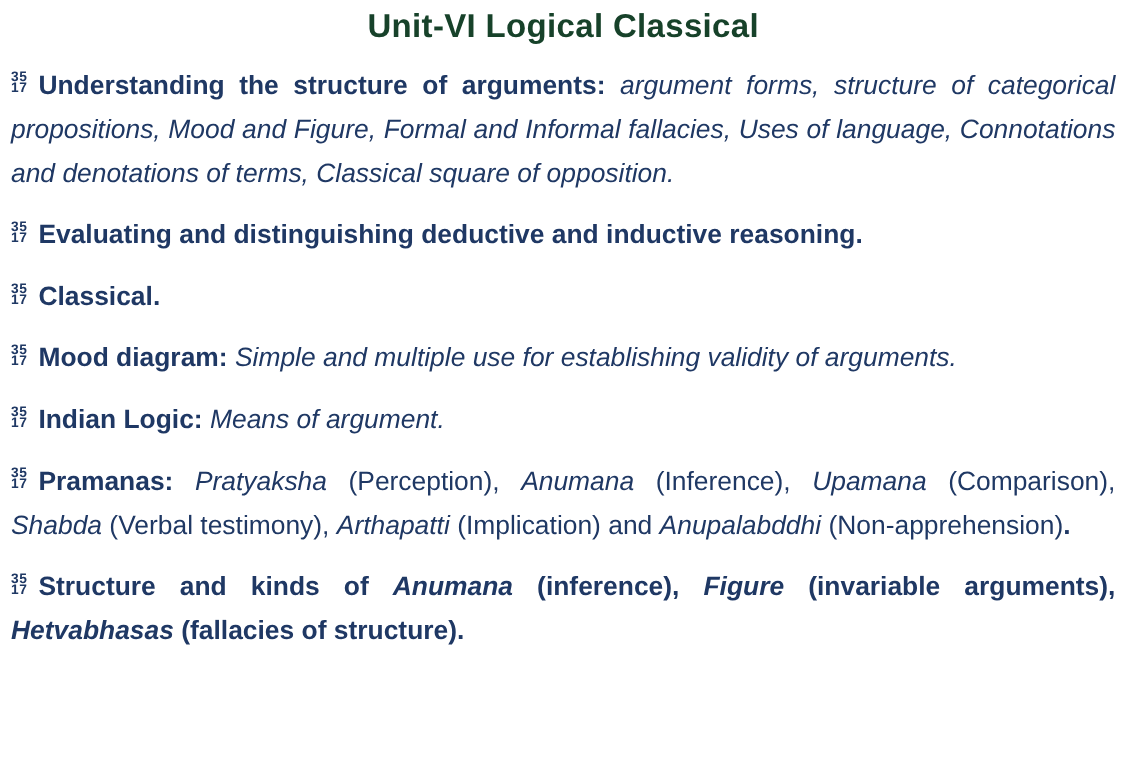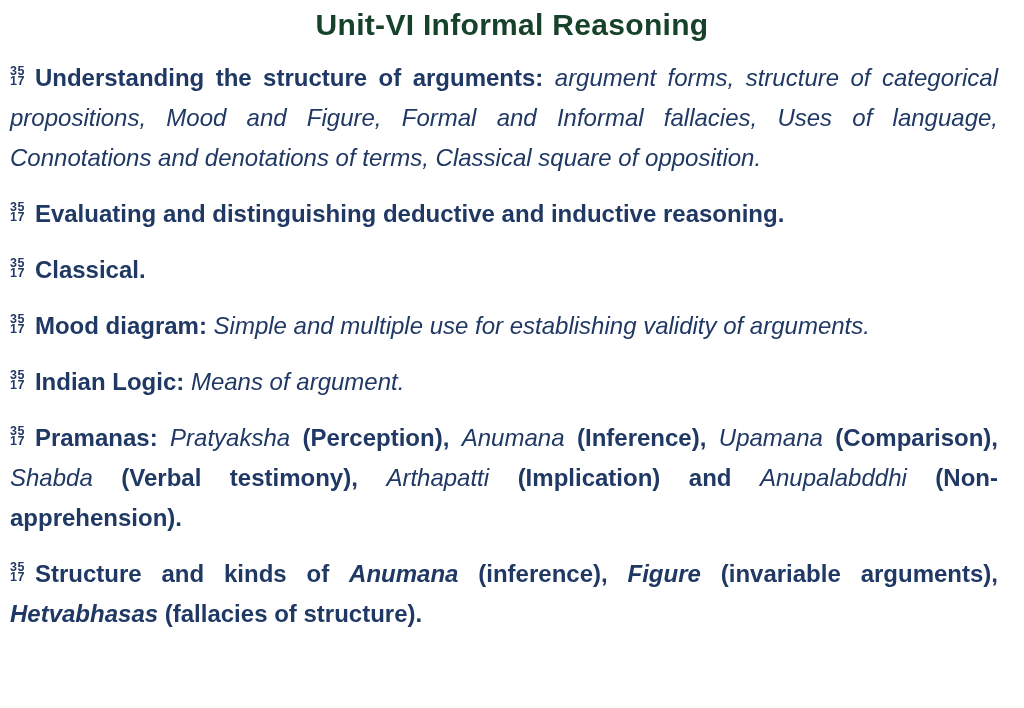--- a/index.html
+++ b/index.html
@@ -29,46 +29,46 @@
     text-align: center;
     font-size: 30px;
     font-weight: 700;
     letter-spacing: 0.3px;
     color: var(--green);
   }
   .syllabus {
     color: var(--navy);
   }
   .item {
-    margin: 0 16px 16px 0;
+    margin: 0 0 16px 0;
     font-size: 24px;
     line-height: 40px;
     text-align: justify;
     color: var(--navy);
   }
   .marker {
     display: inline-block;
     font-size: 12.5px;
     line-height: 10.5px;
     font-weight: 700;
     text-align: left;
     vertical-align: 1px;
     margin-right: 10px;
     letter-spacing: 0.5px;
   }
   .seg.b  { font-weight: 700; }
   .seg.i  { font-style: italic; }
   .seg.bi { font-weight: 700; font-style: italic; }
-  .seg.r  { font-weight: 700; }
+  .seg.r  { font-weight: 400; }
 </style>
 </head>
 <body>
 
 <div class="page">
-  <h1 class="title">Unit-VI Informal Reasoning</h1>
+  <h1 class="title">Unit-VI Logical Classical</h1>
   <div class="syllabus">
       <p class="item"><span class="marker"><span>35</span><br><span>17</span></span><span class="seg b">Understanding the structure of arguments: </span><span class="seg i">argument forms, structure of categorical propositions, Mood and Figure, Formal and Informal fallacies, Uses of language, Connotations and denotations of terms, Classical square of opposition.</span></p>
       <p class="item"><span class="marker"><span>35</span><br><span>17</span></span><span class="seg b">Evaluating and distinguishing deductive and inductive reasoning.</span></p>
       <p class="item"><span class="marker"><span>35</span><br><span>17</span></span><span class="seg b">Classical.</span></p>
       <p class="item"><span class="marker"><span>35</span><br><span>17</span></span><span class="seg b">Mood diagram: </span><span class="seg i">Simple and multiple use for establishing validity of arguments.</span></p>
       <p class="item"><span class="marker"><span>35</span><br><span>17</span></span><span class="seg b">Indian Logic: </span><span class="seg i">Means of argument.</span></p>
       <p class="item"><span class="marker"><span>35</span><br><span>17</span></span><span class="seg b">Pramanas: </span><span class="seg i">Pratyaksha</span><span class="seg r"> (Perception), </span><span class="seg i">Anumana</span><span class="seg r"> (Inference), </span><span class="seg i">Upamana</span><span class="seg r"> (Comparison), </span><span class="seg i">Shabda</span><span class="seg r"> (Verbal testimony), </span><span class="seg i">Arthapatti</span><span class="seg r"> (Implication) and </span><span class="seg i">Anupalabddhi</span><span class="seg r"> (Non-apprehension)</span><span class="seg b">.</span></p>
       <p class="item"><span class="marker"><span>35</span><br><span>17</span></span><span class="seg b">Structure and kinds of </span><span class="seg bi">Anumana</span><span class="seg b"> (inference), </span><span class="seg bi">Figure</span><span class="seg b"> (invariable arguments), </span><span class="seg bi">Hetvabhasas</span><span class="seg b"> (fallacies of structure).</span></p>
     </div>
 </div>

